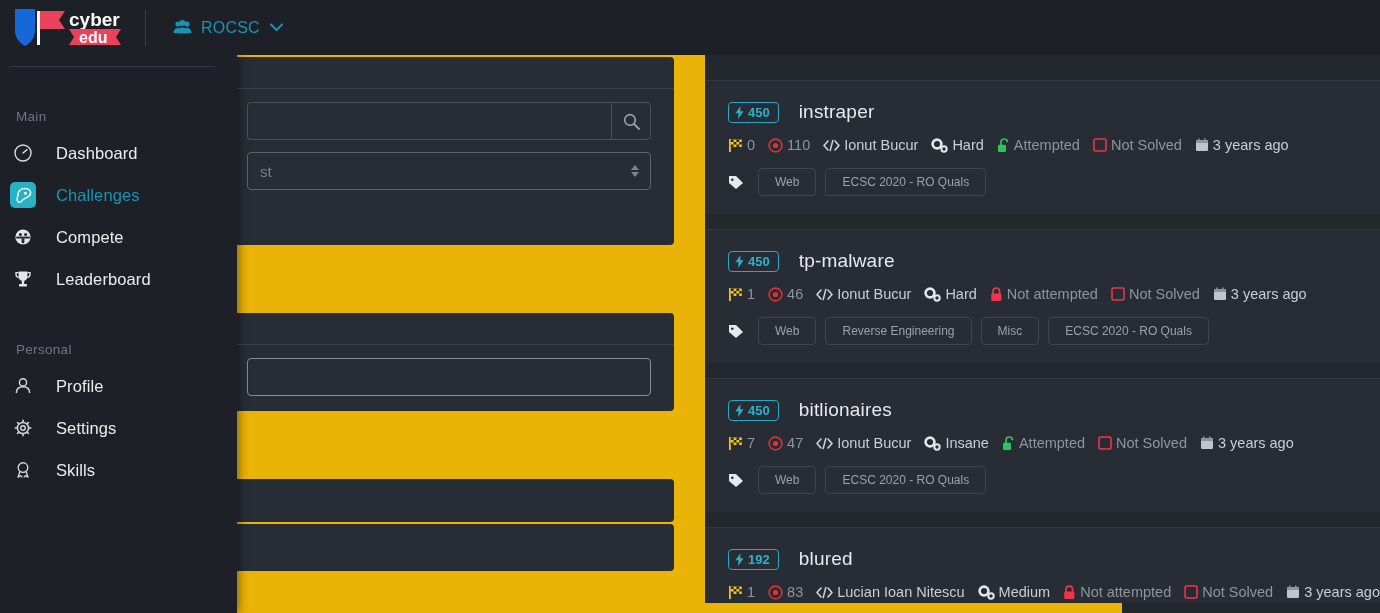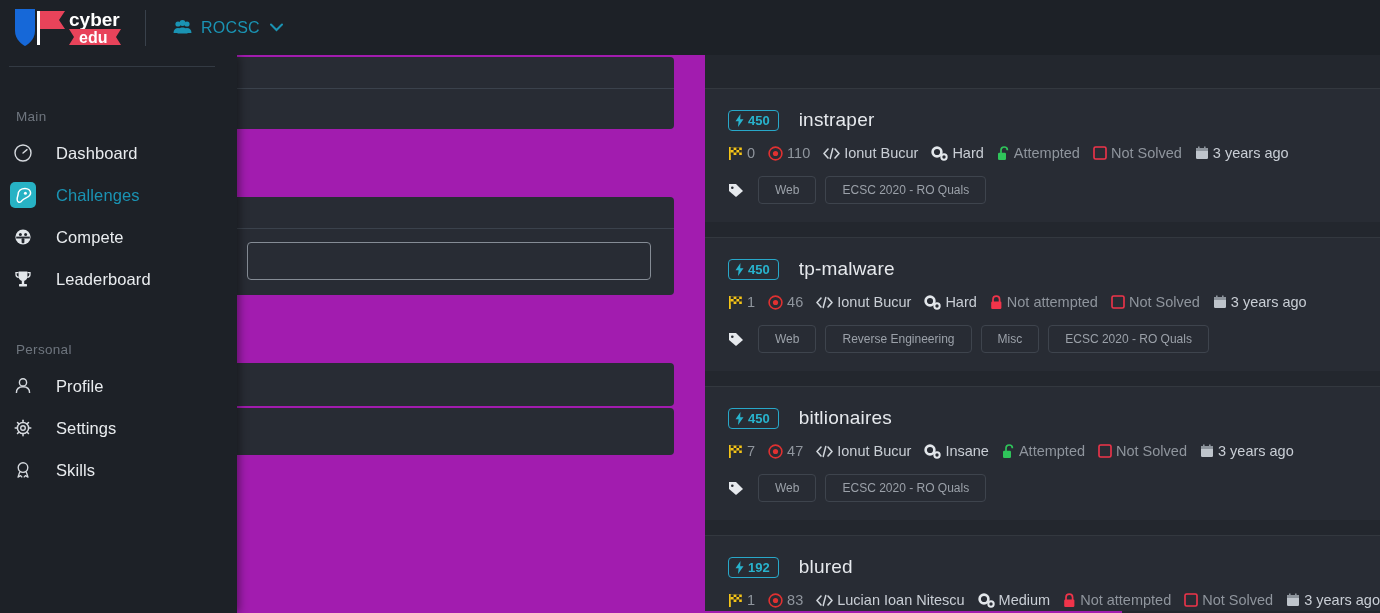--- a/index.html
+++ b/index.html
@@ -2,21 +2,21 @@
 <html><head>
 <meta charset="utf-8">
 <style>
   * { box-sizing: border-box; margin: 0; padding: 0; }
   html, body {
     width: 1380px; height: 613px;
     background: #23272e;
     font-family: "Liberation Sans", sans-serif;
     overflow: hidden;
   }
-  .app { position: relative; width: 1122px; height: 613px; background: #a21caf; text-decoration: underline; }
+  .app { position: relative; width: 1122px; height: 613px; background: #eab308; text-decoration: underline; }
 
   
   .topbar {
     position: absolute; top: 0; left: 0; width: 1380px; height: 55px;
     background: #1d2127;
     display: flex; align-items: center;
     z-index: 40;
   }
   .logo-wrap {
     display: flex; align-items: center;
@@ -112,21 +112,21 @@
     background: #282c34; border-radius: 4px;
     height: 47px;
   }
   .input-line {
     height: 38px; border: 1px solid #858c95; border-radius: 4px;
     background: #282c34;
   }
 
   
   .right-col {
-    position: absolute; top: 55px; left: 705px; width: 675px; height: 556px;
+    position: absolute; top: 47px; left: 705px; width: 675px; height: 556px;
     z-index: 10; overflow: hidden;
   }
   .top-strip { height: 33px; background: #23272e; }
   .card {
     background: #282c34; border-top: 1px solid #33383f;
     padding: 20px 23px 18px 23px;
   }
   .card:first-of-type { border-top: none; }
   .card-title-row { display: flex; align-items: center; gap: 20px; }
   .pts-badge {
@@ -192,20 +192,44 @@
         <svg width="13" height="9" viewBox="0 0 13 9">
           <path d="M1,1.5 L6.5,7 L12,1.5" stroke="#1a93b3" stroke-width="2" fill="none" stroke-linecap="round"></path>
         </svg>
       </span>
     </div>
   </div>
 
   <div class="left-col">
     <div class="panel">
       <div class="panel-head"></div>
+      <div class="panel-body">
+        <div class="search-row">
+          <input class="search-input" type="text" placeholder="" style="">
+          <div class="search-btn">
+            <span>
+              <svg width="17" height="17" viewBox="0 0 17 17">
+                <circle cx="7" cy="7" r="5.3" stroke="#9aa0a8" stroke-width="1.7" fill="none"></circle>
+                <path d="M11,11 L16,16" stroke="#9aa0a8" stroke-width="1.8" stroke-linecap="round"></path>
+              </svg>
+            </span>
+          </div>
+        </div>
+        <div class="select-wrap">
+          <div class="select-box">
+            <span>st</span>
+          </div>
+          <span class="select-caret">
+            <svg width="10" height="16" viewBox="0 0 10 16">
+              <path d="M5,2 L9,7 L1,7 Z" fill="#7d848d"></path>
+              <path d="M5,14 L9,9 L1,9 Z" fill="#7d848d"></path>
+            </svg>
+          </span>
+        </div>
+      </div>
       <div class="panel-foot"></div>
     </div>
 
     <div class="spacer-block"></div>
 
     <div class="panel">
       <div class="panel-head"></div>
       <div class="panel-body">
         <div class="input-line"></div>
       </div>

